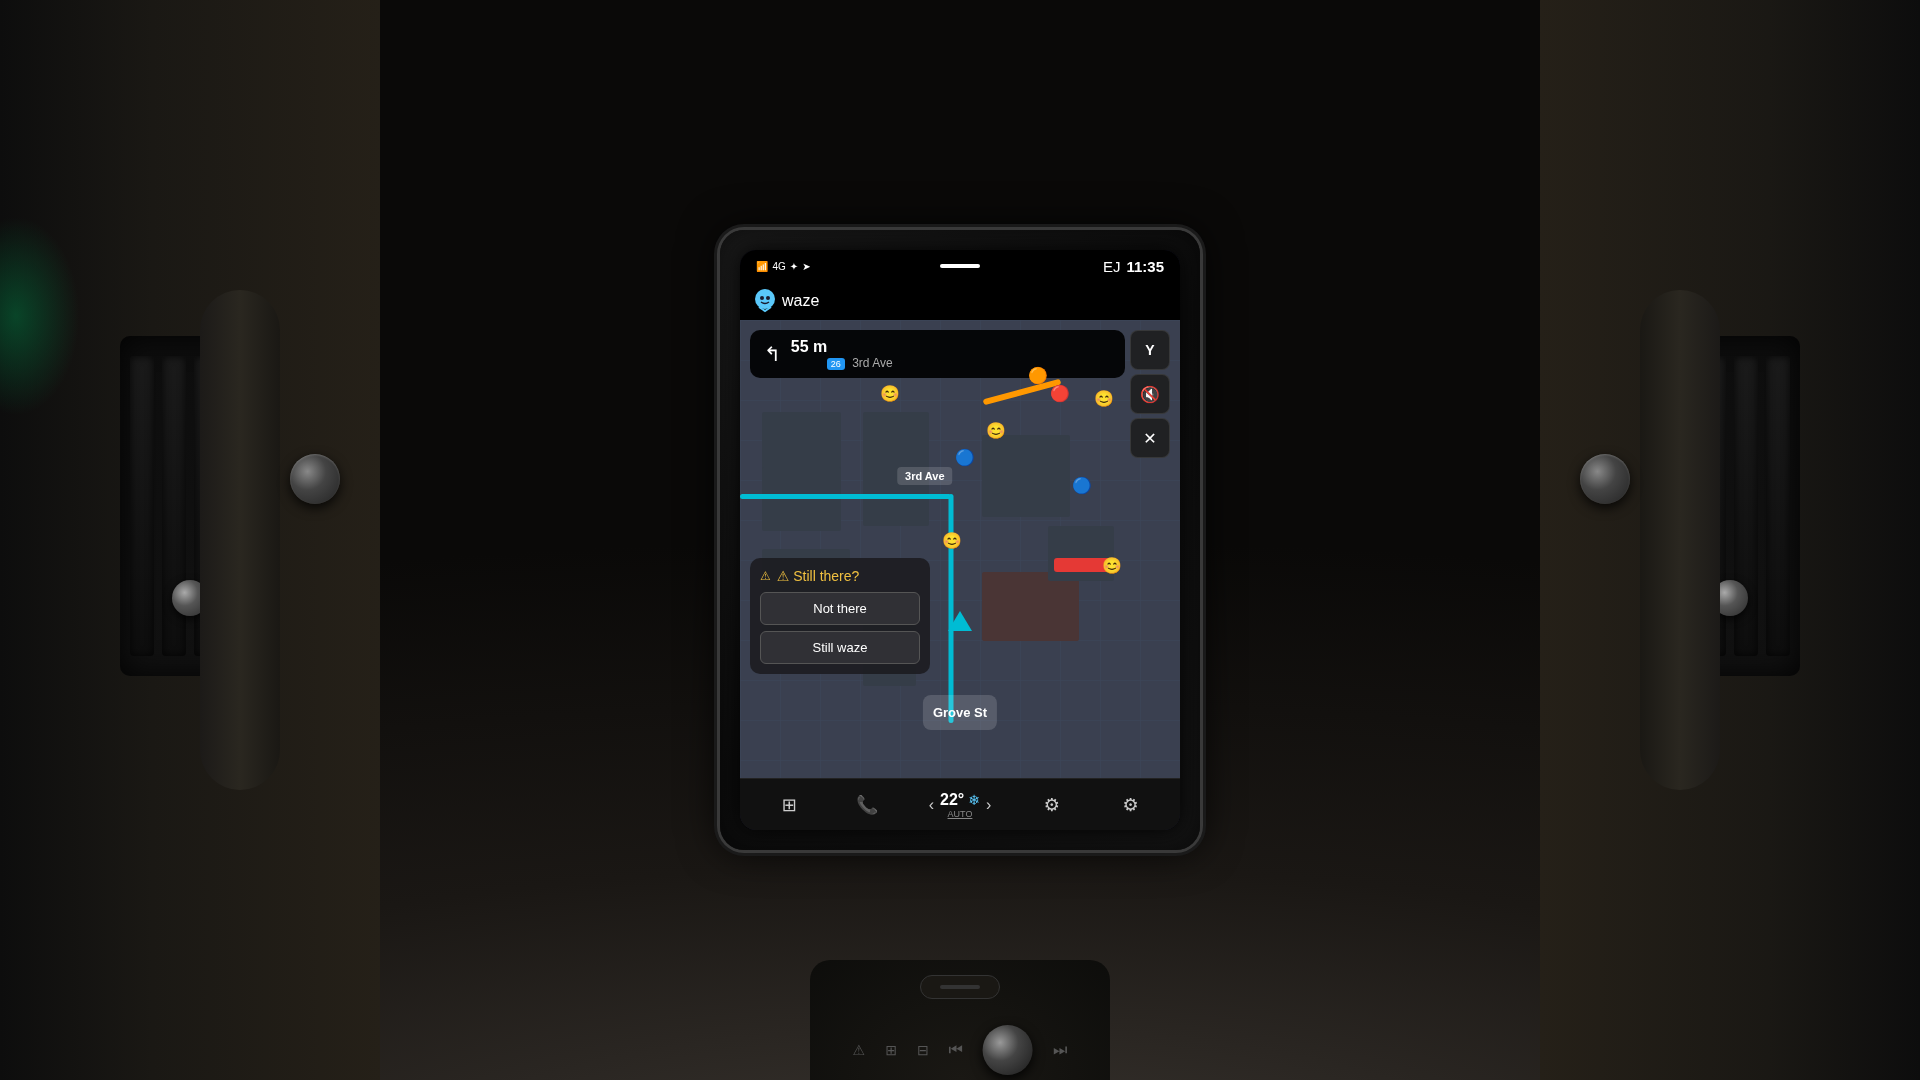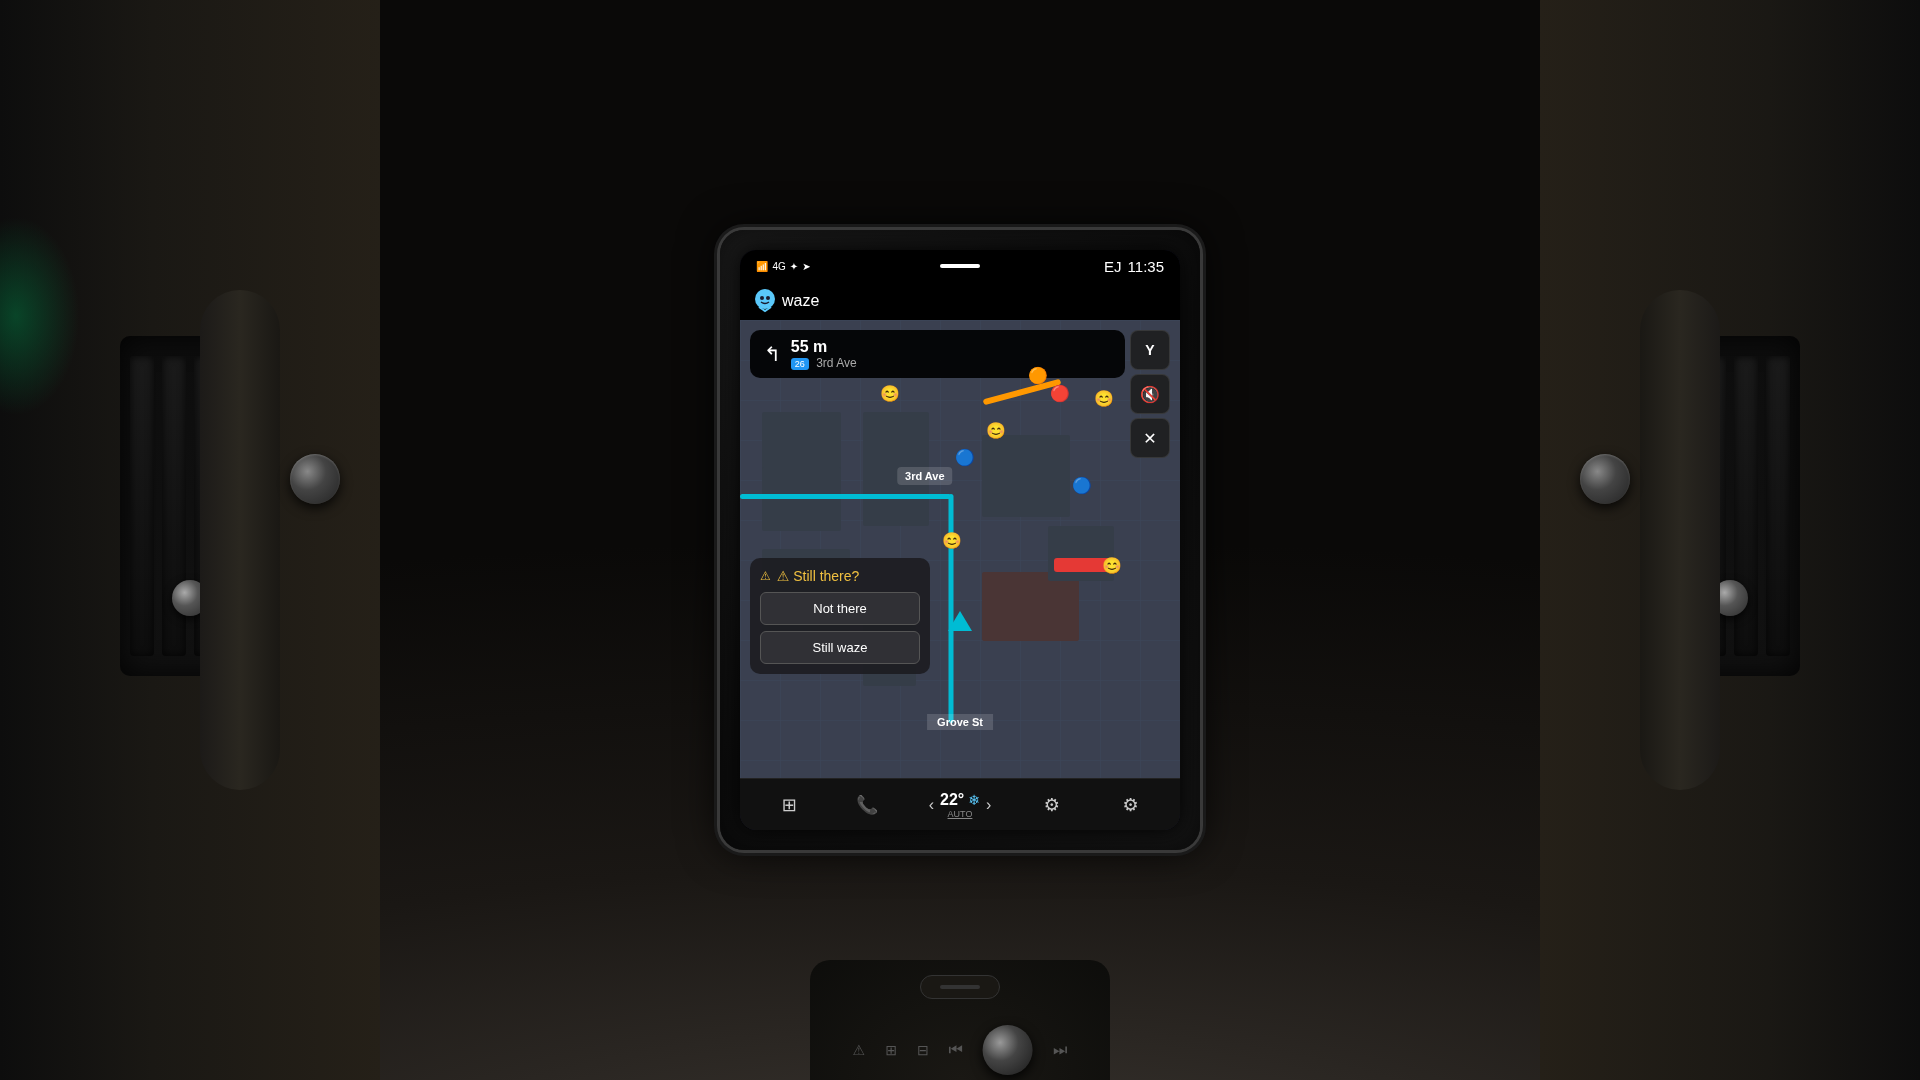--- a/index.html
+++ b/index.html
@@ -185,20 +185,21 @@
 
     .nav-distance {
       color: #fff;
       font-size: 16px;
       font-weight: bold;
     }
 
     .nav-road {
       color: #aaa;
       font-size: 12px;
+      margin-left: 36px;
     }
 
     .road-badge {
       background: #2196f3;
       color: #fff;
       font-size: 9px;
       padding: 1px 4px;
       border-radius: 3px;
       margin-right: 4px;
     }
@@ -472,23 +473,23 @@
     }
 
     
     .grove-label {
       position: absolute;
       bottom: 48px;
       left: 50%;
       transform: translateX(-50%);
       background: rgba(255,255,255,0.15);
       color: #fff;
-      font-size: 11px;
-      padding: 2px 10px;
-      border-radius: 0;
+      font-size: 13px;
+      padding: 10px 10px;
+      border-radius: 8px;
       font-weight: 600;
       white-space: nowrap;
     }
 
     
     .route-orange {
       position: absolute;
       top: 15%;
       left: 55%;
       width: 80px;
@@ -559,21 +560,21 @@
         <div class="status-bar">
           <div class="status-left">
             <span style="font-size:10px;">📶</span>
             <span style="font-size:10px;">4G</span>
             <span style="font-size:10px;">✦</span>
             <span style="font-size:10px;">➤</span>
           </div>
           <div style="width:40px; height:4px; background:#fff; border-radius:2px; position:absolute; left:50%; transform:translateX(-50%);"></div>
           <div class="status-right">
             <span>EJ</span>
-            <span style="font-weight:400;">11:35</span>
+            <span style="font-weight:700;">11:35</span>
           </div>
         </div>
 
         <div class="waze-header">
           <div class="waze-logo">
             <svg width="22" height="24" viewBox="0 0 22 24">
               <ellipse cx="11" cy="10" rx="10" ry="10" fill="#5ac8fa"></ellipse>
               <circle cx="8" cy="9" r="2" fill="#1a1a2e"></circle>
               <circle cx="14" cy="9" r="2" fill="#1a1a2e"></circle>
               <path d="M7 13 Q11 16 15 13" stroke="#1a1a2e" stroke-width="1.5" fill="none"></path>

